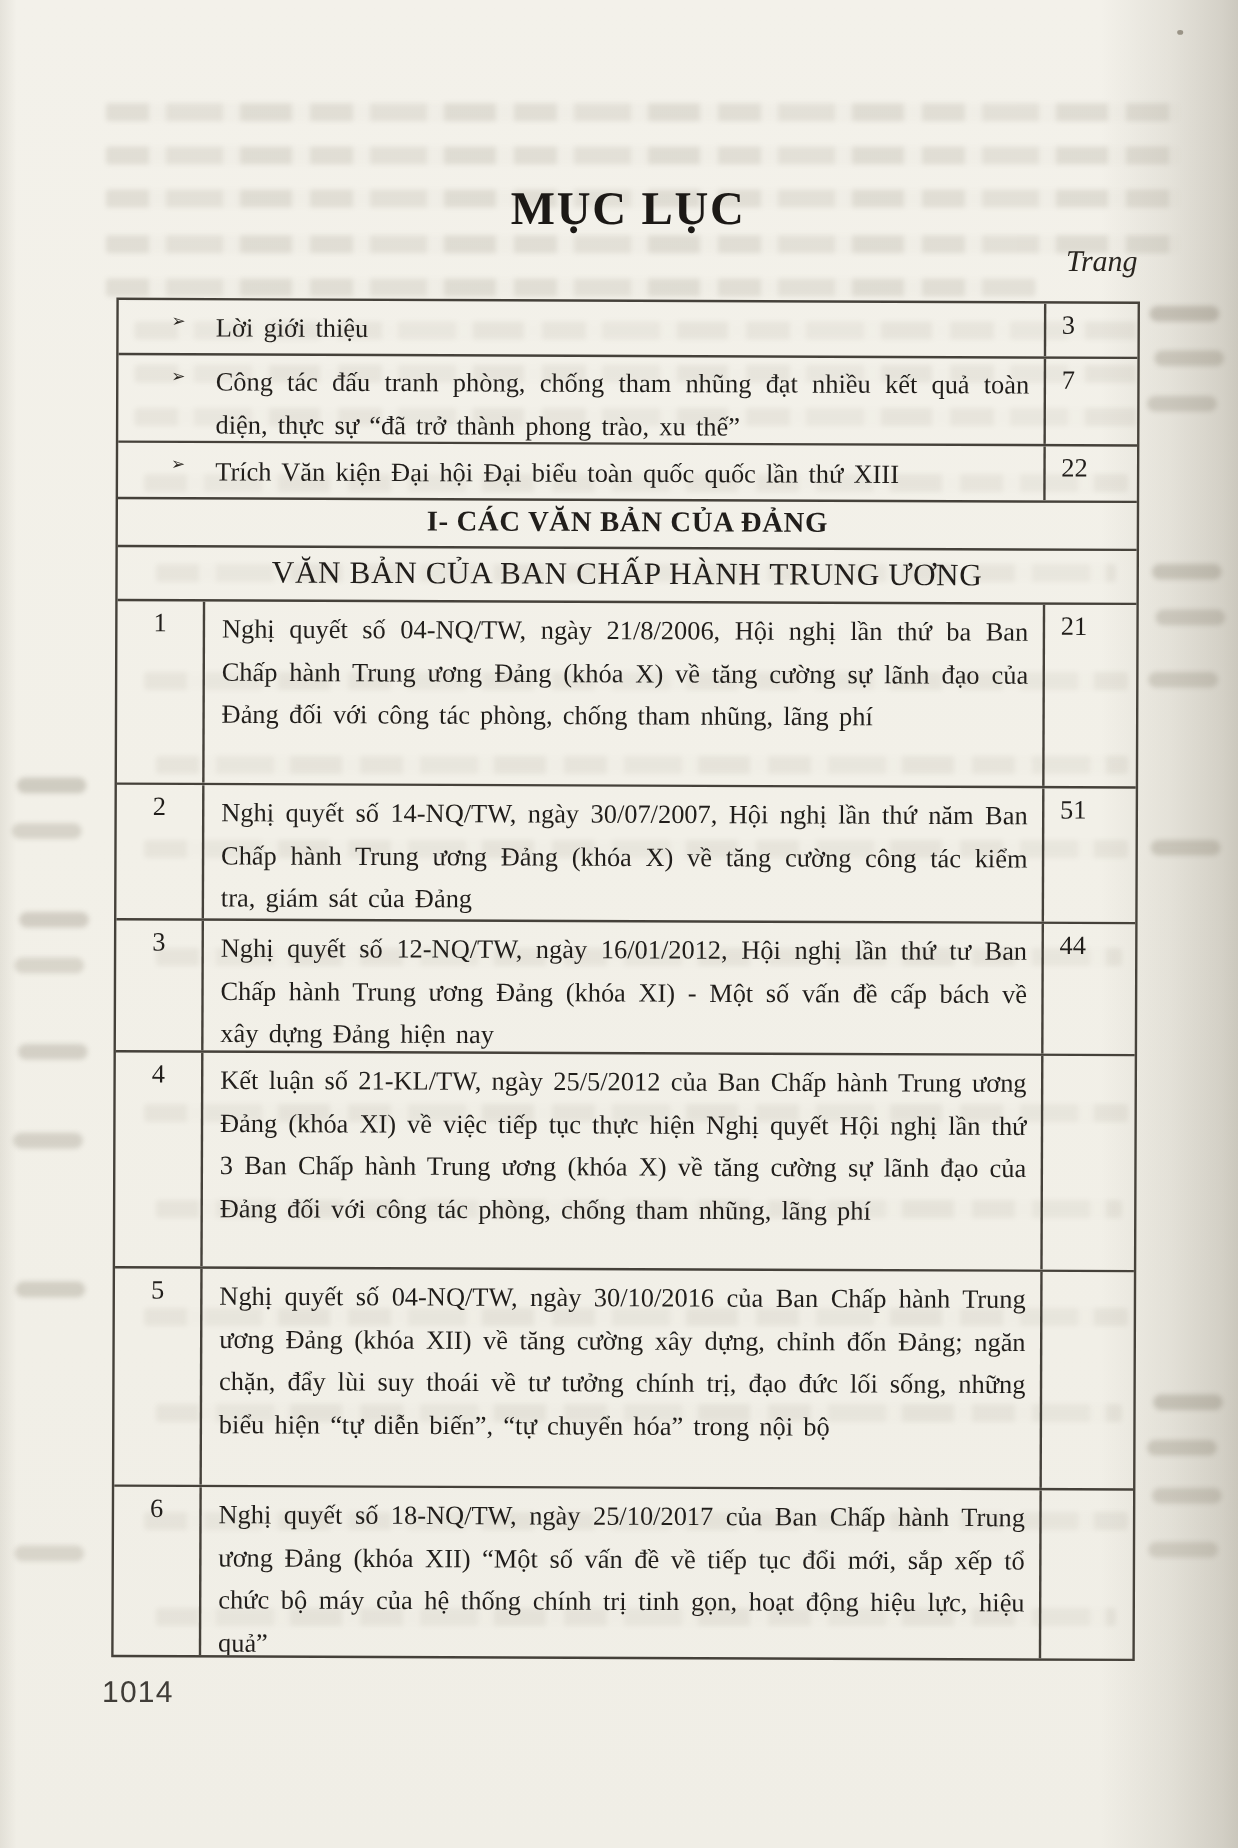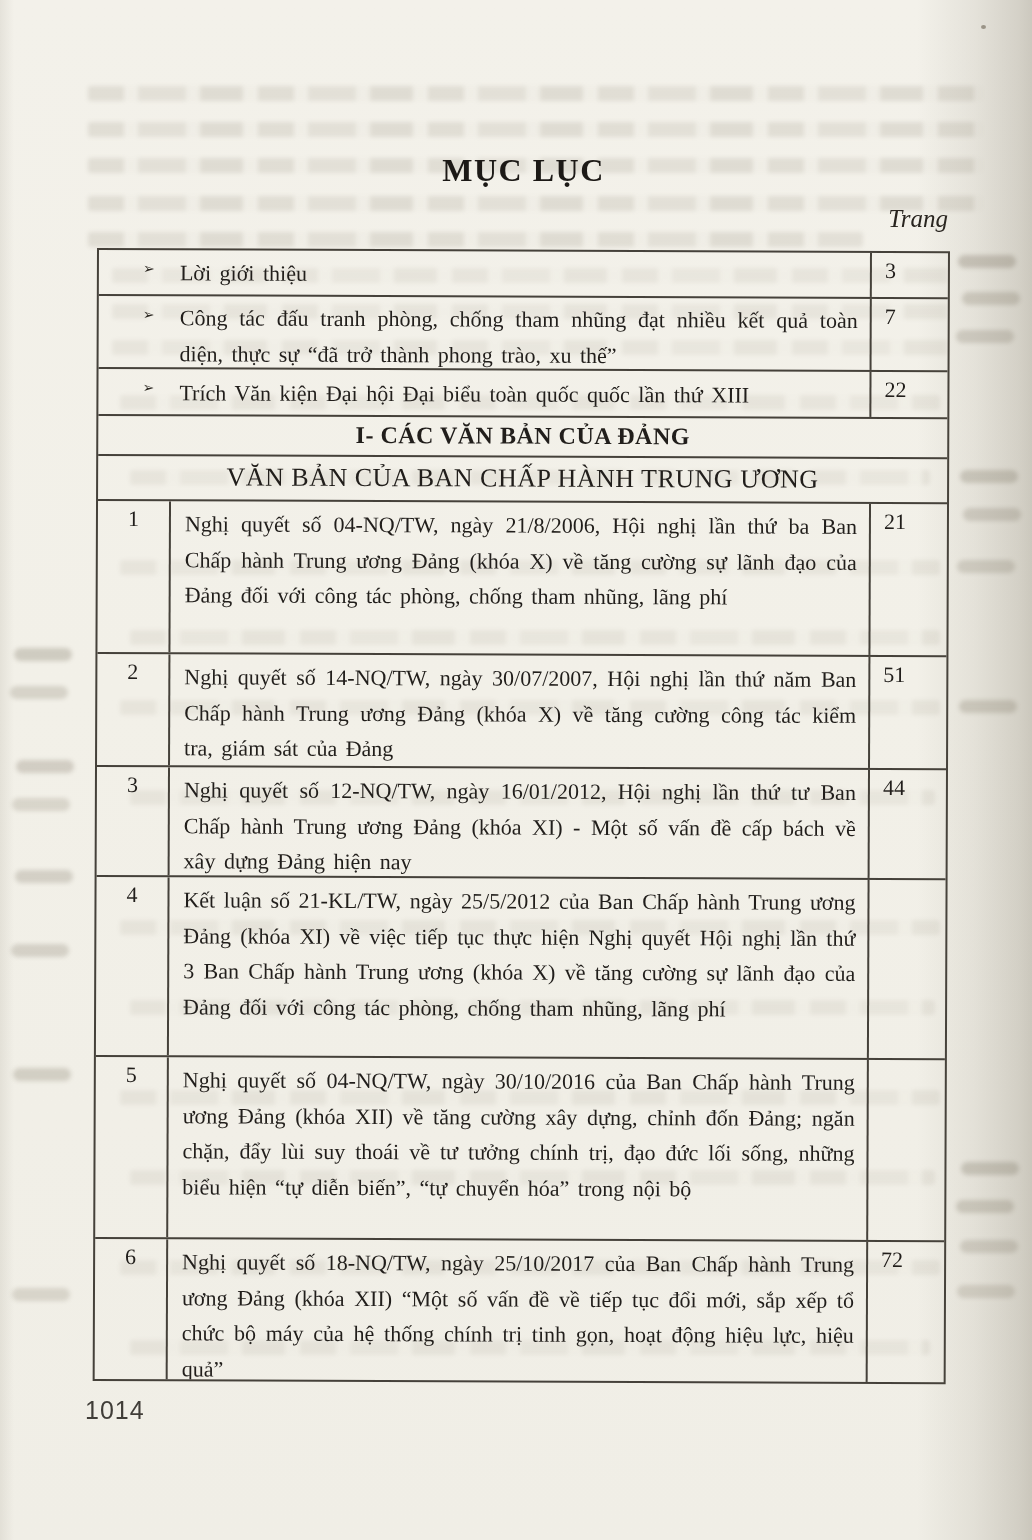--- a/index.html
+++ b/index.html
@@ -54,21 +54,21 @@
       963px 508px 4px rgba(118,110,92,0.23),
       957px 560px 4px rgba(118,110,92,0.22),
       959px 700px 4px rgba(118,110,92,0.25),
       961px 1162px 4px rgba(118,110,92,0.28),
       956px 1200px 4px rgba(118,110,92,0.25),
       960px 1240px 4px rgba(118,110,92,0.22),
       957px 1285px 4px rgba(118,110,92,0.20);
   }
   .title{
     position:absolute;left:97px;top:152px;width:853px;
-    text-align:center;font-size:32px;font-weight:bold;letter-spacing:1.5px;
+    text-align:center;font-size:39px;font-weight:bold;letter-spacing:1.5px;
     color:#1c1916;margin:0;
   }
   .trang{
     position:absolute;top:205px;right:84px;
     font-size:25px;font-style:italic;color:#28241f;
   }
   
   .toc{
     position:absolute;left:97px;top:248px;width:853px;
     border:2px solid #45413a;box-sizing:border-box;
@@ -201,21 +201,20 @@
     </div>
 
     <div class="row num-row n4">
       <div class="cell num-cell">5</div>
       <div class="cell text-cell">Nghị quyết số 04-NQ/TW, ngày 30/10/2016 của Ban Chấp hành Trung ương Đảng (khóa XII) về tăng cường xây dựng, chỉnh đốn Đảng; ngăn chặn, đẩy lùi suy thoái về tư tưởng chính trị, đạo đức lối sống, những biểu hiện “tự diễn biến”, “tự chuyển hóa” trong nội bộ</div>
     </div>
 
     <div class="row num-row n5">
       <div class="cell num-cell">6</div>
       <div class="cell text-cell">Nghị quyết số 18-NQ/TW, ngày 25/10/2017 của Ban Chấp hành Trung ương Đảng (khóa XII) “Một số vấn đề về tiếp tục đổi mới, sắp xếp tổ chức bộ máy của hệ thống chính trị tinh gọn, hoạt động hiệu lực, hiệu quả”</div>
-      <div class="cell page-cell">72</div>
     </div>
 
   </div>
 
   <div class="folio">1014</div>
 
   <div class="edge-right"></div>
   <div class="edge-left"></div>
 </div>
 

